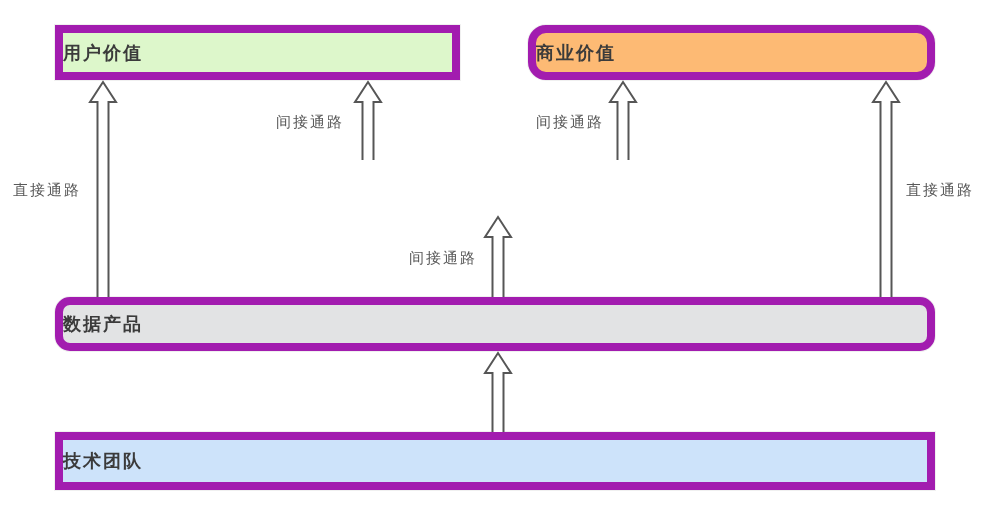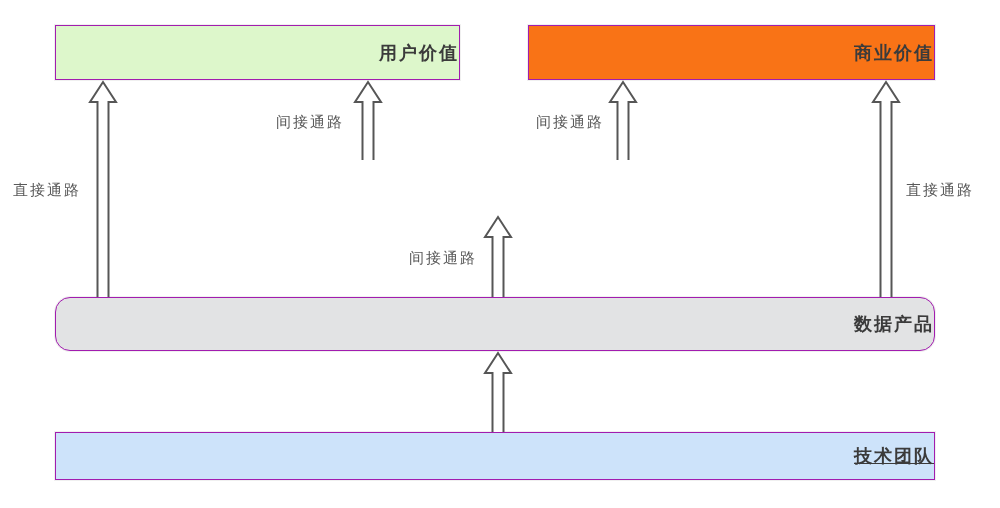--- a/index.html
+++ b/index.html
@@ -9,36 +9,36 @@
   .canvas {
     position: relative;
     width: 1000px;
     height: 508px;
     background: #ffffff;
     overflow: hidden;
   }
 
   .node {
     position: absolute;
-    border: 1px solid #a21caf;
+    border: 8px solid #a21caf;
     display: flex;
     align-items: center;
-    justify-content: flex-end;
+    justify-content: flex-start;
     font-size: 18px;
     font-weight: bold;
     color: #3b3b3b;
     letter-spacing: 2px;
     box-shadow: 0 0 0 1px rgba(0,0,0,0.06);
   }
 
   .node-user-value     { left: 55px;  top: 25px;  width: 405px; height: 55px; }
   .node-business-value { left: 528px; top: 25px;  width: 407px; height: 55px; }
   .node-business-team  { left: 160px; top: 160px; width: 680px; height: 55px; }
   .node-data-product   { left: 55px;  top: 297px; width: 880px; height: 54px; border-radius: 15px; }
-  .node-tech-team      { left: 55px;  top: 432px; width: 880px; height: 48px; text-decoration: underline; }
+  .node-tech-team      { left: 55px;  top: 432px; width: 880px; height: 58px; }
 
   .arrow { position: absolute; width: 30px; overflow: visible; }
   .arrow path { fill: #ffffff; stroke: #565656; stroke-width: 2; stroke-linejoin: miter; }
 
   .arrow-1 { left: 88px;  top: 80px;  height: 217px; }
   .arrow-2 { left: 353px; top: 80px;  height: 80px;  }
   .arrow-3 { left: 608px; top: 80px;  height: 80px;  }
   .arrow-4 { left: 871px; top: 80px;  height: 217px; }
   .arrow-5 { left: 483px; top: 215px; height: 82px;  }
   .arrow-6 { left: 483px; top: 351px; height: 81px;  }
@@ -59,21 +59,21 @@
 </style>
 </head>
 <body>
 
 <div class="canvas">
 
   <div class="node node-user-value" style="background: rgb(221, 247, 203);">
     <span>用户价值</span>
   </div>
 
-  <div class="node node-business-value" style="background: #f97316;">
+  <div class="node node-business-value" style="background: #fdba74; border-radius: 18px;">
     <span>商业价值</span>
   </div>
 
 
   <div class="node node-data-product" style="background: rgb(226, 227, 228);">
     <span>数据产品</span>
   </div>
 
   <div class="node node-tech-team" style="background: rgb(205, 227, 250);">
     <span>技术团队</span>

